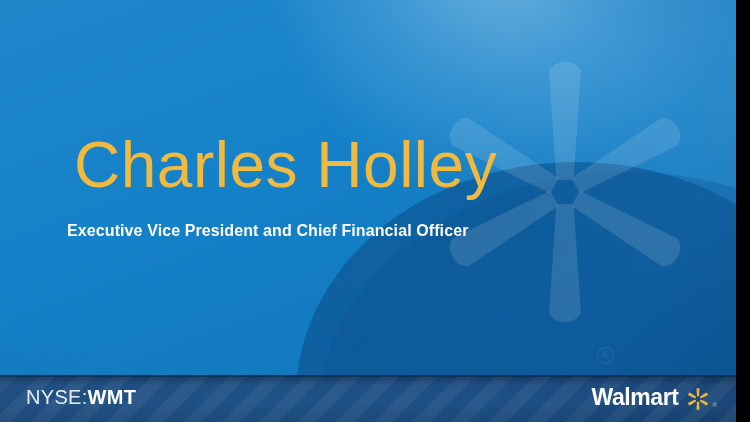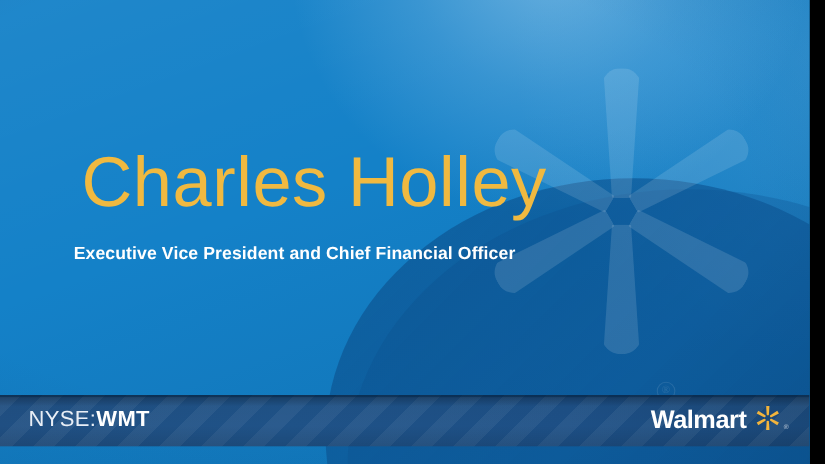--- a/index.html
+++ b/index.html
@@ -122,21 +122,21 @@
     letter-spacing: 0.1px;
     color: #ffffff;
     white-space: nowrap;
   }
 
   
   .footer {
     position: absolute;
     left: 0;
     right: 0;
-    bottom: 16px;
+    bottom: 0;
     height: 47px;
     overflow: hidden;
     background: linear-gradient(90deg, #1c4f84 0%, #1d5punch 0%, #1d5288 30%, #1c4f85 60%, #1a4a7e 100%);
   }
   .footer-base {
     position: absolute;
     inset: 0;
     background: linear-gradient(100deg, #204f82 0%, #1f5287 35%, #1d4f85 70%, #1a4777 100%);
   }
   .footer-stripes {
@@ -172,21 +172,21 @@
     white-space: nowrap;
   }
   .ticker .light { font-weight: 300; color: #e8eef6; }
   .ticker .bold  { font-weight: 700; color: #ffffff; }
 
   .brand {
     position: absolute;
     right: 19px;
     top: 9px;
     display: flex;
-    align-items: flex-start;
+    align-items: flex-end;
     gap: 7px;
     white-space: nowrap;
   }
   .brand-word {
     font-size: 23px;
     font-weight: 700;
     color: #ffffff;
     letter-spacing: -0.4px;
   }
   .brand-spark {

